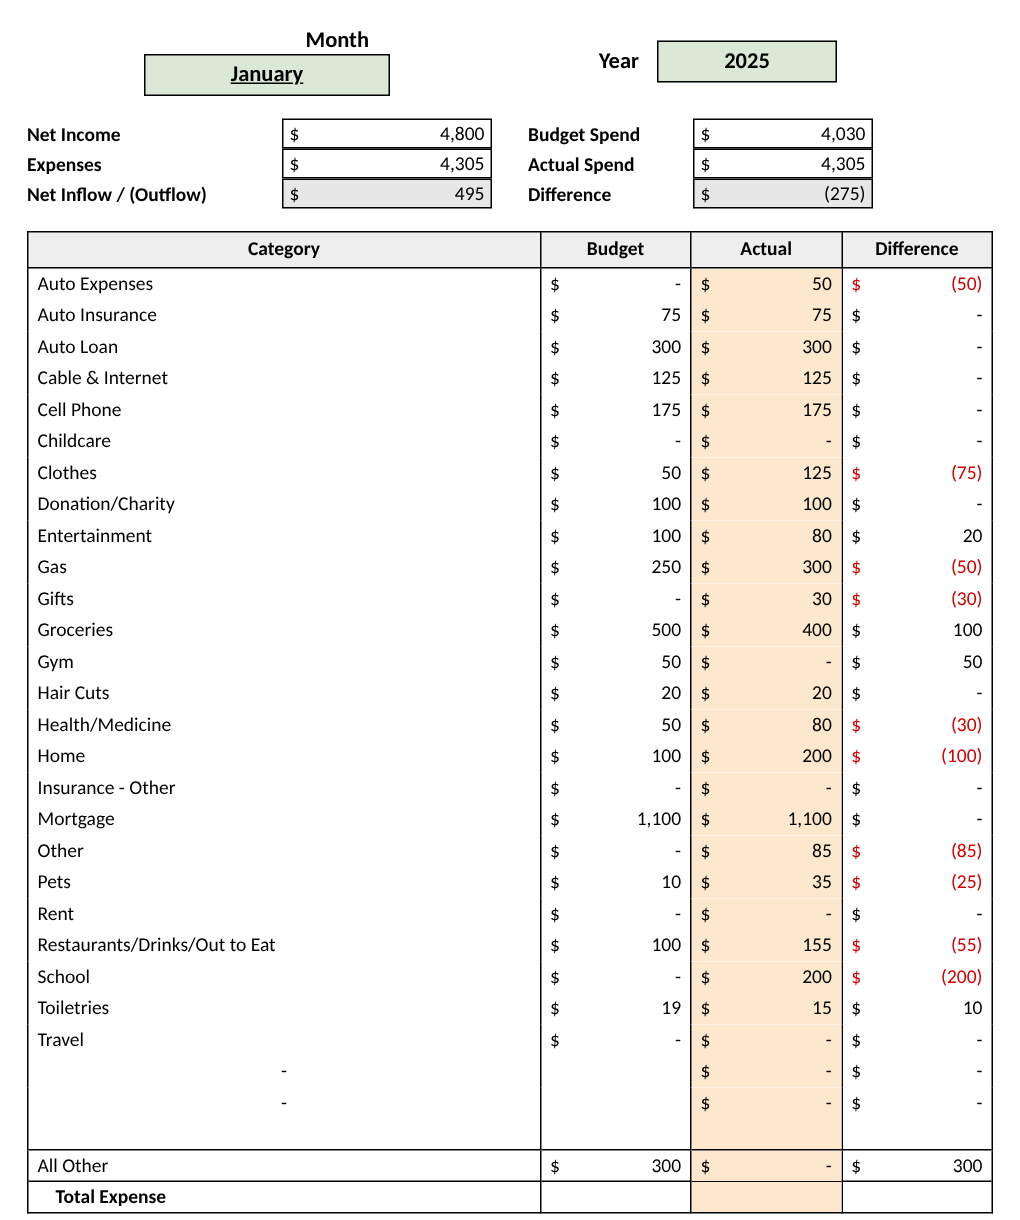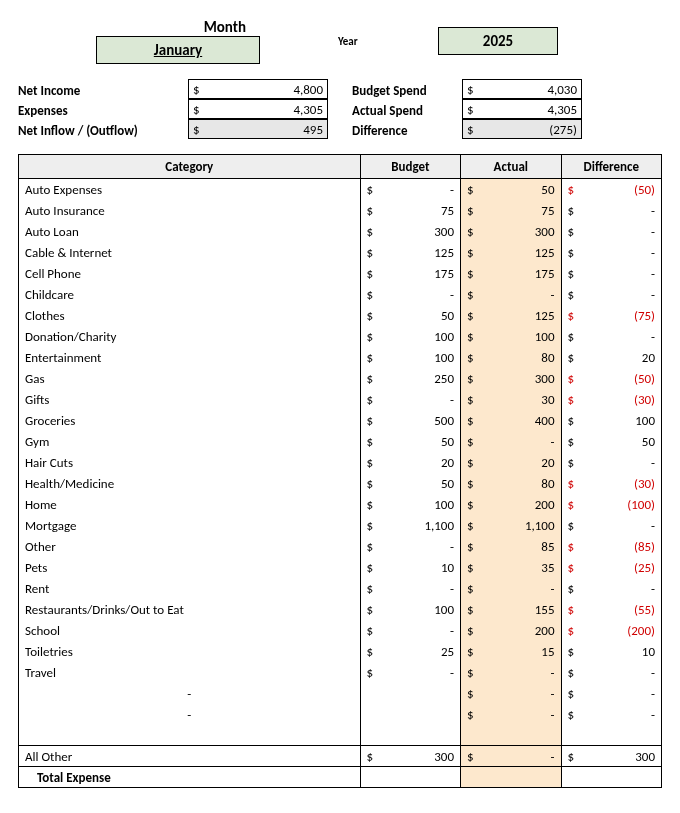--- a/index.html
+++ b/index.html
@@ -24,23 +24,23 @@
   .header-left { width: 320px; flex-direction: column; }
   .lbl-month {
     width: 160px;
     text-align: right;
     font-weight: bold;
     font-size: 15px;
     padding-right: 12px;
   }
   .lbl-year {
     width: 100px;
-    text-align: left;
+    text-align: right;
     font-weight: bold;
-    font-size: 11px;
+    font-size: 15px;
     padding-right: 12px;
   }
   .green-box {
     border: 1px solid #000;
     background: #dbe8d5;
     font-size: 15px;
     font-weight: bold;
     text-align: center;
     padding: 4px 0;
   }
@@ -535,20 +535,41 @@
           </div>
         </td>
         <td class="moneycell ">
           <div class="money neg">
             <span>$</span>
             <span class="amt">(100)</span>
           </div>
         </td>
       </tr>
       <tr>
+        <td class="cat">Insurance - Other</td>
+        <td class="moneycell ">
+          <div class="money">
+            <span>$</span>
+            <span class="amt">-</span>
+          </div>
+        </td>
+        <td class="moneycell actual-col">
+          <div class="money">
+            <span>$</span>
+            <span class="amt">-</span>
+          </div>
+        </td>
+        <td class="moneycell ">
+          <div class="money">
+            <span>$</span>
+            <span class="amt">-</span>
+          </div>
+        </td>
+      </tr>
+      <tr>
         <td class="cat">Mortgage</td>
         <td class="moneycell ">
           <div class="money">
             <span>$</span>
             <span class="amt">1,100</span>
           </div>
         </td>
         <td class="moneycell actual-col">
           <div class="money">
             <span>$</span>
@@ -665,21 +686,21 @@
             <span>$</span>
             <span class="amt">(200)</span>
           </div>
         </td>
       </tr>
       <tr>
         <td class="cat">Toiletries</td>
         <td class="moneycell ">
           <div class="money">
             <span>$</span>
-            <span class="amt">25</span>
+            <span class="amt">19</span>
           </div>
         </td>
         <td class="moneycell actual-col">
           <div class="money">
             <span>$</span>
             <span class="amt">15</span>
           </div>
         </td>
         <td class="moneycell ">
           <div class="money">

